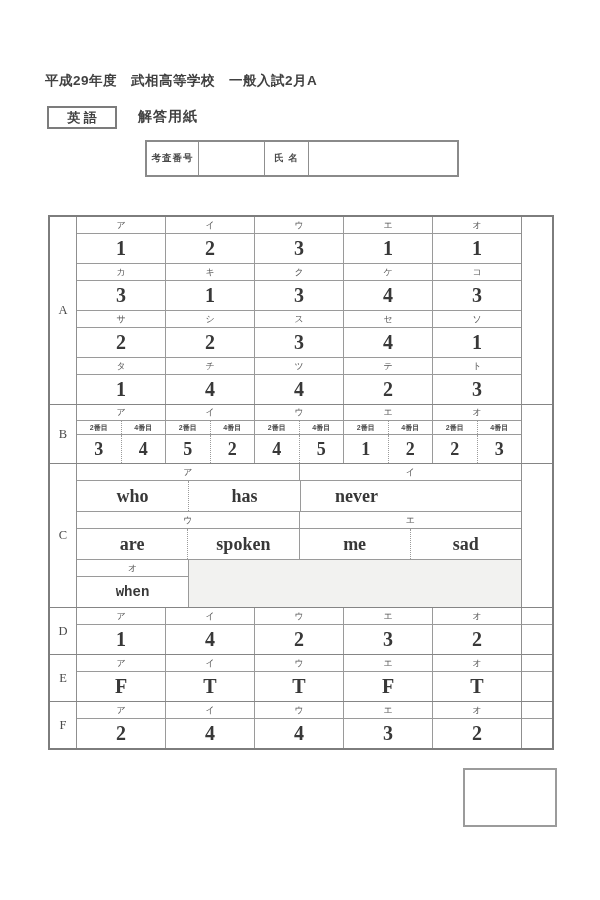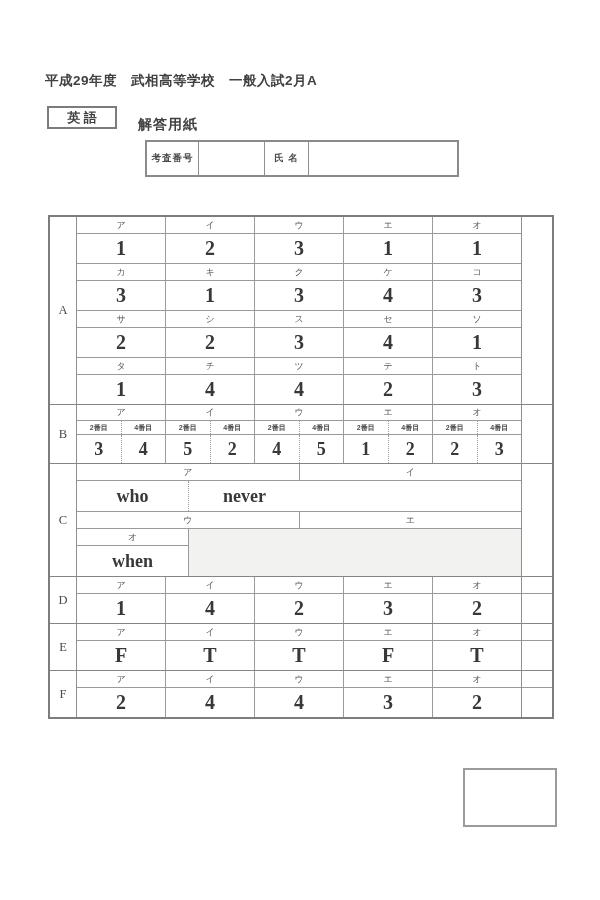--- a/index.html
+++ b/index.html
@@ -17,21 +17,21 @@
     letter-spacing:0.5px; white-space:nowrap;
   }
   .subject-box {
     position:absolute; left:47px; top:106px;
     width:66px; height:19px;
     border:2px solid #7c7c7c;
     display:flex; align-items:flex-end; justify-content:center;
     font-size:13px; font-weight:bold; color:#414141;
   }
   .sheet-type {
-    position:absolute; left:138px; top:116px;
+    position:absolute; left:138px; top:108px;
     font-size:14px; font-weight:bold; color:#414141;
     letter-spacing:1px;
   }
   
   .info-table {
     position:absolute; left:145px; top:140px;
     width:310px; height:33px;
     border:2px solid #8a8a8a;
     display:flex; background:#fff;
   }
@@ -106,21 +106,21 @@
     width:25%; display:flex; flex-direction:column;
     border-right:1px solid #9a9a9a;
   }
   .c-oh {
     height:16px; border-bottom:1px solid #9a9a9a;
     display:flex; align-items:center; justify-content:center;
     font-size:9px; color:#555;
   }
   .c-when {
     flex:1; display:flex; align-items:center; justify-content:center;
-    font-family:Liberation Serif, serif; font-weight:bold; font-size:18px; color:#383838;
+    font-family:Liberation Mono, monospace; font-weight:bold; font-size:14px; color:#383838;
   }
   .c-shade { flex:1; background:#f2f2f0; }
   
   .score-box {
     position:absolute; left:463px; top:768px;
     width:90px; height:55px;
     border:2px solid #9b9b9b; background:#fff;
   }
 </style>
 </head>
@@ -273,25 +273,32 @@
 
   <div class="sec">
     <div class="sec-label">C</div>
     <div class="sec-body">
       <div class="c-hrow">
         <div class="c-h2">ア</div>
         <div class="c-h2">イ</div>
       </div>
       <div class="c-vrow">
         <div class="c-v dot">who</div>
+        <div class="c-v solid">has</div>
         <div class="c-v">never</div>
       </div>
       <div class="c-hrow">
         <div class="c-h2">ウ</div>
         <div class="c-h2">エ</div>
+      </div>
+      <div class="c-vrow">
+        <div class="c-v dot">are</div>
+        <div class="c-v solid">spoken</div>
+        <div class="c-v dot">me</div>
+        <div class="c-v">sad</div>
       </div>
       <div class="c-row3">
         <div class="c-row3-left">
           <div class="c-oh">オ</div>
           <div class="c-when">when</div>
         </div>
         <div class="c-shade"></div>
       </div>
     </div>
     <div class="sec-right"></div>

